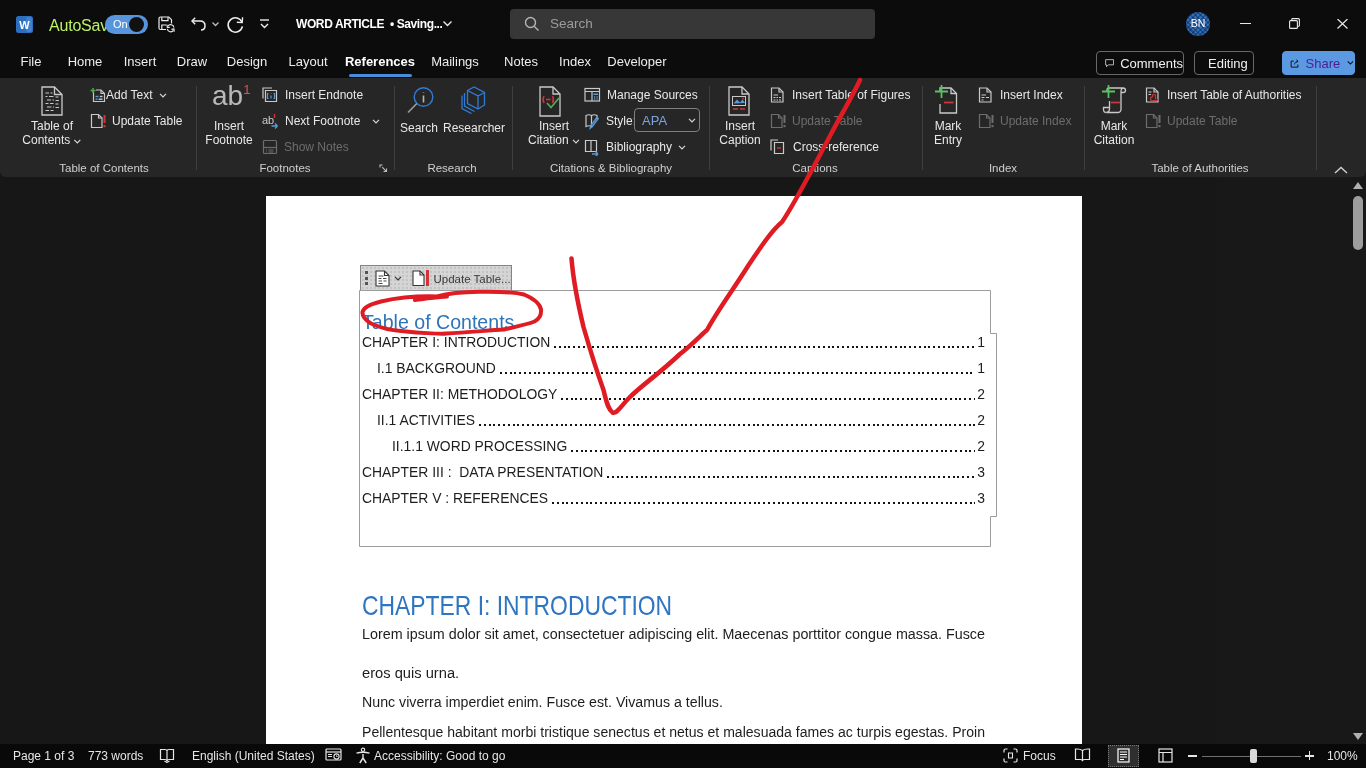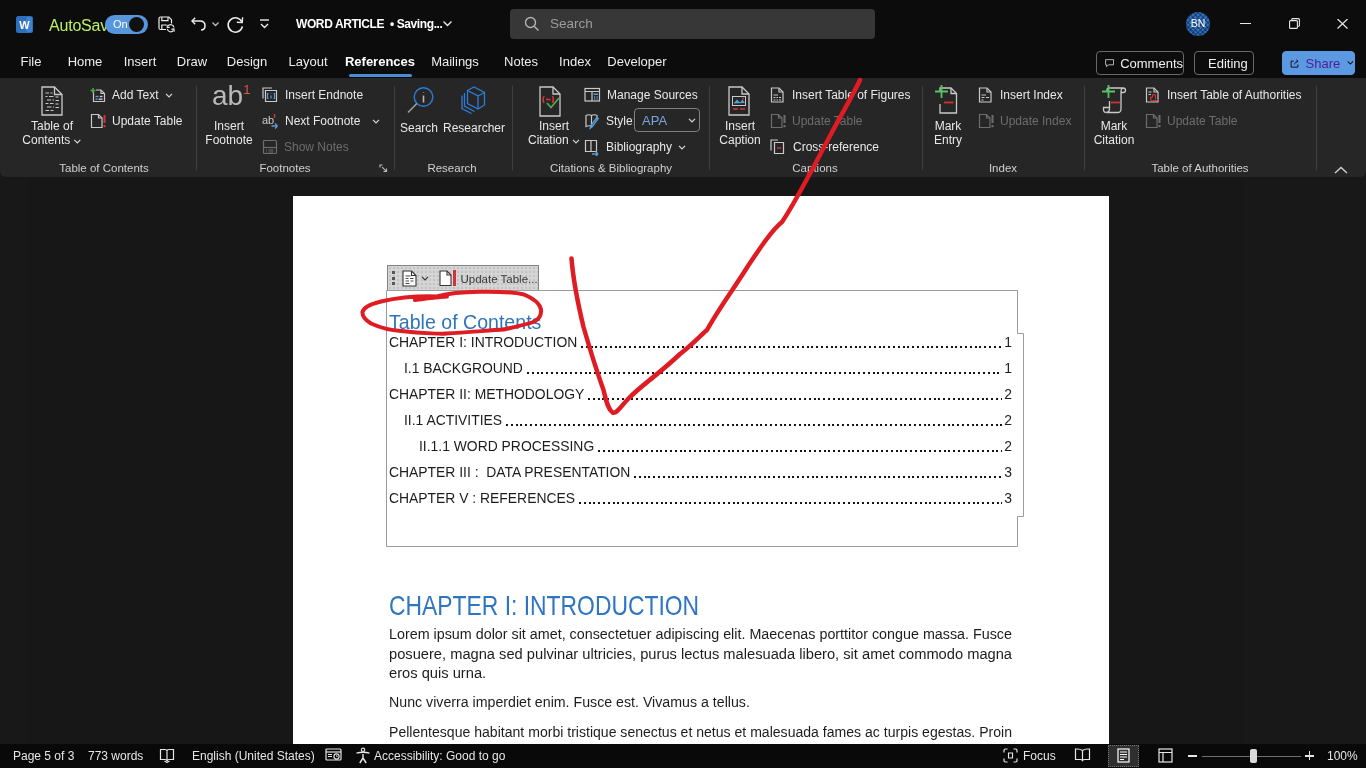--- a/index.html
+++ b/index.html
@@ -3,21 +3,21 @@
 <meta charset="utf-8">
 <style>
   * { margin:0; padding:0; box-sizing:border-box; }
   html,body { width:1366px; height:768px; overflow:hidden; background:#181818; }
   body { font-family:"Liberation Sans", sans-serif; position:relative; }
   .abs { position:absolute; }
   
   #titlebar { position:absolute; left:0; top:0; width:1366px; height:48px; background:#0c0c0c; }
   #tabrow { position:absolute; left:0; top:48px; width:1366px; height:30px; background:#0c0c0c; }
   #ribbon { position:absolute; left:0; top:78px; width:1366px; height:99px; background:#262626; border-radius:0 0 6px 6px; }
-  #canvas { position:absolute; left:0; top:177px; width:1217px; height:567px; background:#171717;margin-left:27px; }
+  #canvas { position:absolute; left:0; top:177px; width:1217px; height:567px; background:#171717; }
   #page { position:absolute; left:266px; top:19px; width:816px; height:548px; background:#ffffff; }
   #statusbar { position:absolute; left:0; top:744px; width:1366px; height:24px; background:#090909; color:#e6e6e6; font-size:12px; }
   .tab { position:absolute; top:6px; transform:translateX(-50%); font-size:13px; color:#ededed; white-space:nowrap; }
   .tabsel { font-weight:bold; color:#fff; }
   #tabline { position:absolute; left:349px; top:25.5px; width:63px; height:3px; background:#4a8bd8; border-radius:2px; }
   .tbbtn { position:absolute; top:3px; height:24px; border:1px solid #686868; border-radius:4px; color:#f0f0f0; font-size:13px; display:flex; align-items:center; }
   
   .sep { position:absolute; top:8px; width:1px; height:84px; background:#3f3f3f; }
   .glabel { position:absolute; top:84px; transform:translateX(-50%); font-size:11.5px; color:#cfcfcf; white-space:nowrap; }
   .bigbtn { position:absolute; transform:translateX(-50%); text-align:center; color:#e8e8e8; font-size:12px; line-height:13.5px; white-space:nowrap; }
@@ -157,21 +157,21 @@
     <div class="srow" style="left:90px;top:9px">
       <svg width="16" height="16" viewBox="0 0 16 16" fill="none">
         <path d="M3.5 4 v10.5 h11 v-8 l-3.5 -3.5 h-5" stroke="#c9c9c9" stroke-width="1.2"></path>
         <path d="M11 3 v3.5 h3.5" stroke="#c9c9c9" stroke-width="1.2"></path>
         <path d="M3 1 v5 M0.5 3.5 h5" stroke="#49a84e" stroke-width="1.5"></path>
         <path d="M5.5 9.5 h3" stroke="#5b9bd5" stroke-width="1.4"></path>
         <path d="M9.8 9.5 h2.7" stroke="#c9c9c9" stroke-width="1.4"></path>
         <path d="M5.5 12.2 h2" stroke="#5b9bd5" stroke-width="1.4"></path>
         <path d="M8.6 12.2 h3.9" stroke="#c9c9c9" stroke-width="1.4"></path>
       </svg>
-      <span style="margin-left:6px">Add Text</span>
+      <span style="">Add Text</span>
       <svg style="margin-left:7px" width="8" height="5" viewBox="0 0 8 5" stroke="#d8d8d8" fill="none" stroke-width="1.2">
         <path d="M1 0.8 L4 3.8 L7 0.8"></path>
       </svg>
     </div>
     <div class="srow" style="left:90px;top:35px">
       <svg width="16" height="16" viewBox="0 0 16 16" fill="none">
         <path d="M1.5 1.5 h7 l3.5 3.5 v9.5 h-10.5 z" stroke="#c9c9c9" stroke-width="1.2"></path>
         <path d="M8.5 1.5 v3.5 h3.5" stroke="#c9c9c9" stroke-width="1.2"></path>
         <path d="M14.5 2 v8" stroke="#d13438" stroke-width="2"></path>
         <path d="M14.5 12 v2.2" stroke="#d13438" stroke-width="2"></path>
@@ -436,36 +436,35 @@
       </div>
       <div class="toc-row" style="top:294px;left:96px;width:623px">
         <span>CHAPTER V : REFERENCES</span>
         <span class="lead"></span>
         <span>3</span>
       </div>
 
       <div class="abs" style="left:96px;top:394px;font-size:28px;color:#2e75c2;white-space:nowrap;transform:scaleX(0.817);transform-origin:0 0">CHAPTER I: INTRODUCTION</div>
 
       <div class="jline" style="top:430px;transform:scaleX(0.9746)">Lorem ipsum dolor sit amet, consectetuer adipiscing elit. Maecenas porttitor congue massa. Fusce</div>
-      <div class="jline" style="top:449.5px;transform:scaleX(0.9989)">posuere, magna sed pulvinar ultricies, purus lectus malesuada libero, sit amet commodo magna</div>
       <div class="nline" style="top:469px">eros quis urna.</div>
       <div class="nline" style="top:498px;transform:scaleX(0.966);transform-origin:0 0">Nunc viverra imperdiet enim. Fusce est. Vivamus a tellus.</div>
       <div class="jline" style="top:528px;transform:scaleX(0.9574)">Pellentesque habitant morbi tristique senectus et netus et malesuada fames ac turpis egestas. Proin</div>
     </div>
 
     <svg class="abs" style="left:1352px;top:4px" width="12" height="10" viewBox="0 0 12 10" fill="#b0b0b0">
       <path d="M6 1 L11 8 L1 8 Z"></path>
     </svg>
     <div class="abs" style="left:1353px;top:19px;width:10px;height:54px;background:#9d9d9d;border-radius:5px"></div>
     <svg class="abs" style="left:1352px;top:554px" width="12" height="10" viewBox="0 0 12 10" fill="#b0b0b0">
       <path d="M1 2 L11 2 L6 9 Z"></path>
     </svg>
   </div>
   <div id="statusbar">
-    <div class="abs" style="left:13px;top:5px">Page 5 of 3</div>
+    <div class="abs" style="left:13px;top:5px">Page 1 of 3</div>
     <div class="abs" style="left:88px;top:5px">773 words</div>
     <svg class="abs" style="left:159px;top:4px" width="16" height="15" viewBox="0 0 16 15" stroke="#e6e6e6" fill="none" stroke-width="1.2">
       <path d="M1.5 1.5 h4.5 q2 0 2 2 q0 -2 2 -2 h4.5 v10 h-4.5 q-2 0 -2 1.5 q0 -1.5 -2 -1.5 h-4.5 z"></path>
       <path d="M8 3.5 v10"></path>
       <path d="M5.5 13 l2.5 1.5 l2.5 -1.5" stroke-width="1.1"></path>
     </svg>
     <div class="abs" style="left:192px;top:5px">English (United States)</div>
     <svg class="abs" style="left:325px;top:4px" width="17" height="15" viewBox="0 0 17 15" stroke="#e6e6e6" fill="none" stroke-width="1.2">
       <rect x="1" y="1" width="15" height="11" rx="1"></rect>
       <path d="M1 4 h15"></path>

